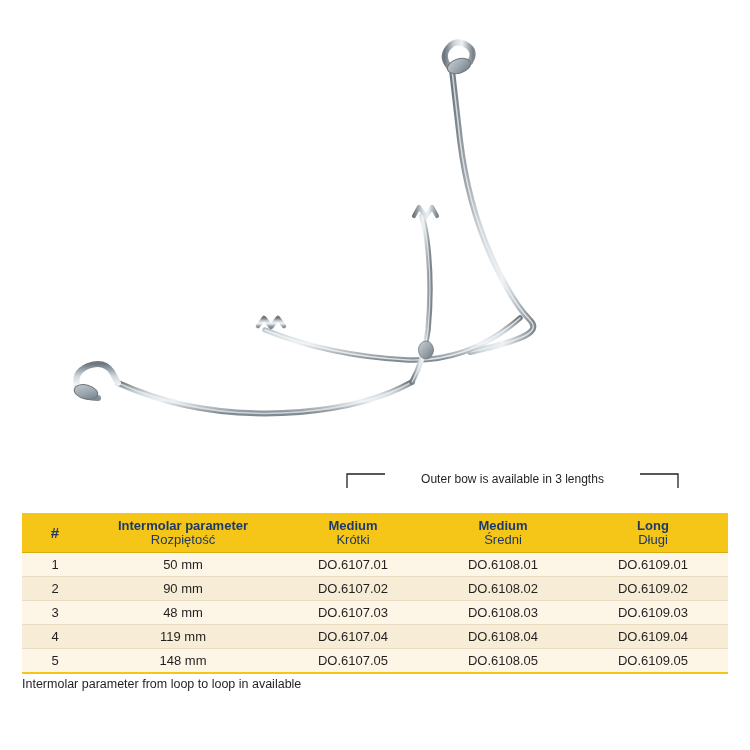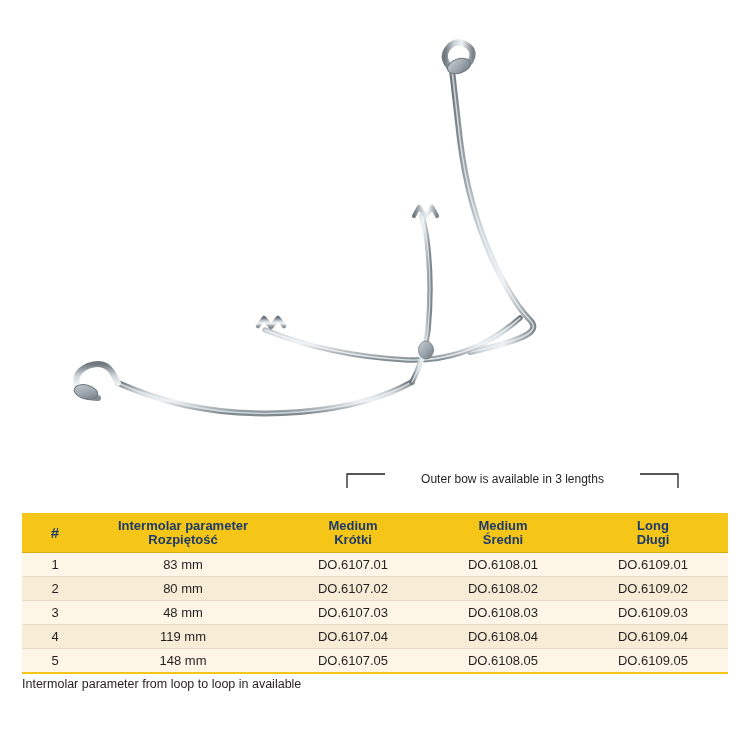--- a/index.html
+++ b/index.html
@@ -79,21 +79,21 @@
     font-size: 13px;
     font-weight: bold;
     line-height: 14px;
     padding: 4px 2px 5px 2px;
     text-align: center;
     border-top: 2px solid #f5c518;
     border-bottom: 1px solid #d8ab0f;
   }
   table.spec thead th .sub {
     display: block;
-    font-weight: bold;
+    font-weight: normal;
   }
   table.spec thead th.hash {
     font-size: 15px;
     color: #1b3a6b;
   }
   table.spec tbody td {
     font-size: 13px;
     color: #231f20;
     text-align: center;
     padding: 4px 2px;
@@ -216,28 +216,28 @@
           </th>
           <th>
             <span>Long</span>
             <span class="sub">Długi</span>
           </th>
         </tr>
       </thead>
       <tbody>
         <tr>
           <td class="num">1</td>
-          <td>83 mm</td>
+          <td>50 mm</td>
           <td>DO.6107.01</td>
           <td>DO.6108.01</td>
           <td>DO.6109.01</td>
         </tr>
         <tr>
           <td class="num">2</td>
-          <td>80 mm</td>
+          <td>90 mm</td>
           <td>DO.6107.02</td>
           <td>DO.6108.02</td>
           <td>DO.6109.02</td>
         </tr>
         <tr>
           <td class="num">3</td>
           <td>48 mm</td>
           <td>DO.6107.03</td>
           <td>DO.6108.03</td>
           <td>DO.6109.03</td>

